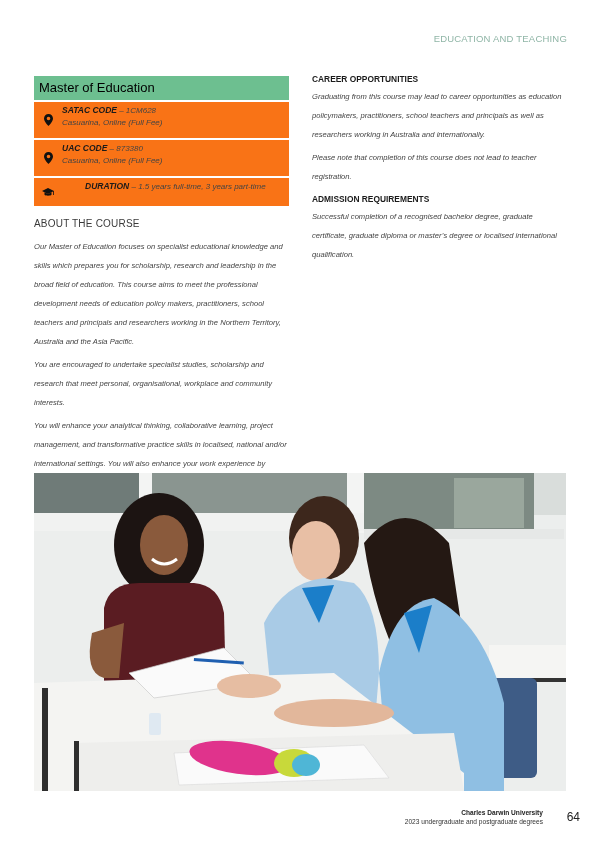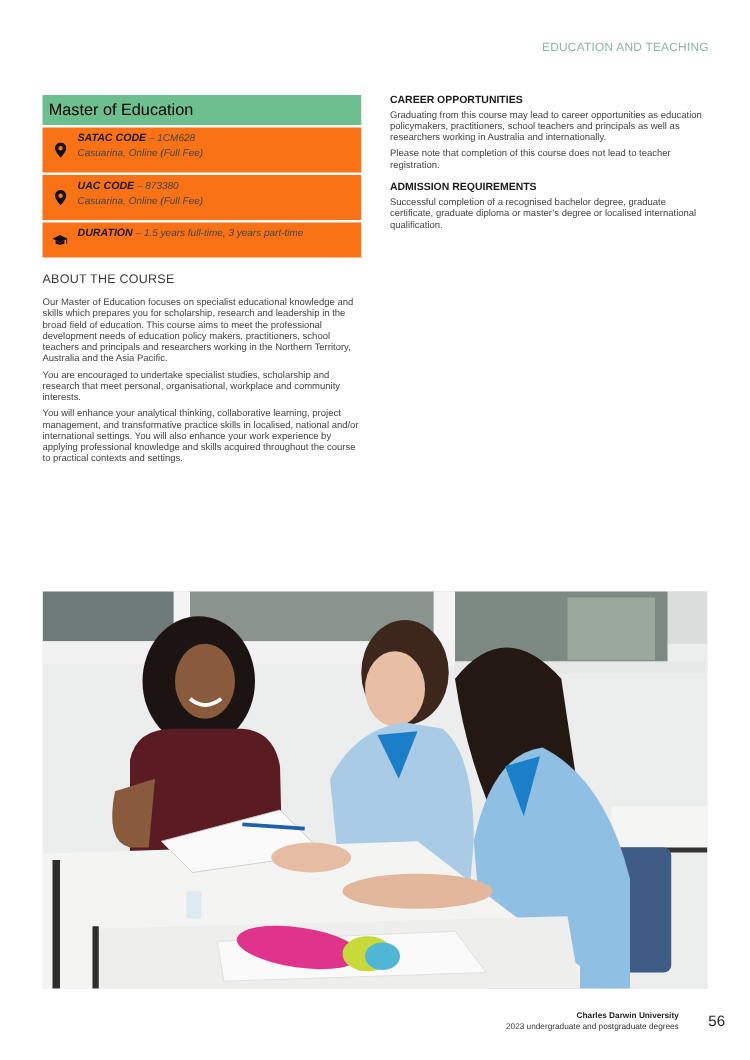--- a/index.html
+++ b/index.html
@@ -20,24 +20,24 @@
   }
   .info-row {
     background: #f97316; display: flex; margin-bottom: 2px;
     padding: 3px 0;
     font-style: italic;
   }
   .info-row .ico { width: 28px; display: flex; justify-content: center; align-items: center; }
   .info-row .txt { font-size: 8px; line-height: 11.5px; color: #444; }
   .info-row .txt b { font-weight: bold; color: #1a1a1a; font-size: 8.5px; }
   .row-two { height: 30px; }
-  .row-one { height: 22px; }
+  .row-one { height: 22px; gap: 23px; }
 
   .about-title { font-size: 10px; color: #3a3a3a; margin-top: 12px; margin-bottom: 8px; letter-spacing: 0.2px; }
-  .para { font-size: 7.6px; line-height: 9px; color: #444; margin: 0 0 4px 0; }
+  .para { font-size: 7.6px; line-height: 19px; color: #444; margin: 0 0 4px 0; font-style: italic; }
 
   .h-bold { font-size: 8.4px; font-weight: bold; color: #1a1a1a; margin: 0 0 3px 0; }
   .right-col .para { margin-bottom: 4px; }
   .right-col .h-bold.second { margin-top: 8px; }
 
   .photo {
     position: absolute; left: 34px; top: 473px; width: 532px; height: 318px; overflow: hidden;
     background: #e9ecea;
   }
   .footer {
@@ -164,13 +164,13 @@
     <ellipse cx="272" cy="292" rx="14" ry="11" fill="#4fb6d6"></ellipse>
 
     <rect x="115" y="240" width="12" height="22" rx="2" fill="#dfe9f2"></rect>
   </svg>
 </div>
 
 <div class="footer">
   <div class="uni">Charles Darwin University</div>
   <div>2023 undergraduate and postgraduate degrees</div>
 </div>
-<div class="page-num">56</div>
+<div class="page-num">64</div>
 
 </body></html>

